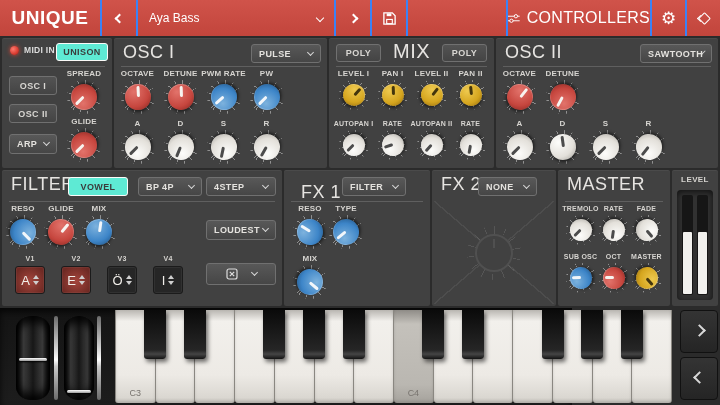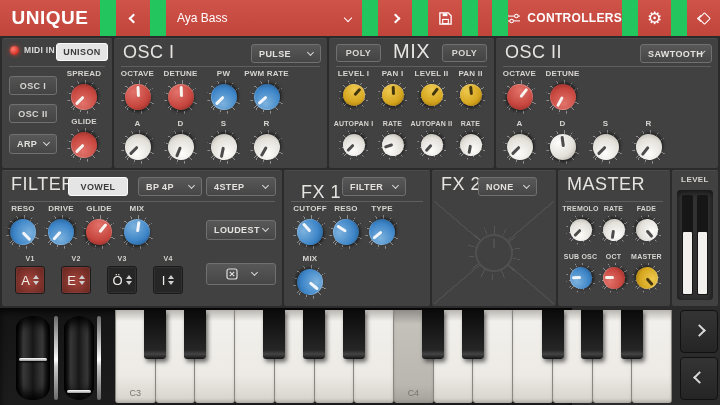--- a/index.html
+++ b/index.html
@@ -1,44 +1,44 @@
 <!DOCTYPE html>
 <html><head>
 <meta charset="utf-8">
 <style>
   html,body{margin:0;padding:0;background:#1a1a1a;}
   *{box-sizing:border-box;font-family:"Liberation Sans","DejaVu Sans",sans-serif;}
   .app{position:relative;width:720px;height:405px;background:#2b2b2b;overflow:hidden;}
 
   
-  .titlebar{position:absolute;left:0;top:0;width:720px;height:36px;background:#22c55e;display:flex;gap:16px;}
+  .titlebar{position:absolute;left:0;top:0;width:720px;height:36px;background:#3b82f6;display:flex;gap:2px;}
   .seg{background:linear-gradient(#d0534a,#c2453c);height:36px;display:flex;align-items:center;justify-content:center;color:#fff;}
   .seg.logo{width:100px;font-size:19px;font-weight:bold;letter-spacing:.5px;}
   .seg.icon34{width:34px;}
   .seg.preset{width:196px;justify-content:space-between;padding:0 11px;font-size:12px;}
   .seg.fill{flex:1;}
-  .seg.controllers{width:114px;gap:7px;font-size:12px;letter-spacing:.3px;font-weight:bold;}
+  .seg.controllers{width:142px;gap:7px;font-size:16px;letter-spacing:.3px;}
   .seg.sq{width:33px;}
   .chev{display:inline-block;width:5px;height:5px;border-right:1.5px solid #d6d6d6;border-bottom:1.5px solid #d6d6d6;transform:rotate(45deg);margin-top:-3px;}
   .chev.w{border-color:#fff;width:7px;height:7px;border-width:2px;margin:0;}
   .chev.left{transform:rotate(135deg);}
   .chev.right{transform:rotate(-45deg);}
   .chev.down{transform:rotate(45deg);}
   .gear{font-family:"DejaVu Sans",sans-serif;font-size:17px;line-height:1;color:#fff;}
   .nks{position:relative;display:flex;align-items:center;}
   .diam{display:inline-block;width:9px;height:9px;border:1.6px solid #fff;transform:rotate(45deg);border-radius:1px;}
   .nks .chev.w{width:5px;height:5px;border-width:1.6px;margin-right:-3px;}
 
   
   .panel{position:absolute;background:#414141;border-radius:2px;box-shadow:inset 0 1px 0 rgba(255,255,255,.05);}
   .ptitle{position:absolute;top:4px;left:9px;font-size:18px;font-weight:400;color:#e6e4e1;letter-spacing:.5px;}
   .hr{position:absolute;left:7px;right:7px;top:28px;height:1px;background:#5f5f5f;}
   .dd{position:absolute;background:linear-gradient(#585858,#464646);border:1px solid #707070;border-radius:3px;display:flex;align-items:center;justify-content:space-between;padding:0 7px;font-size:9px;font-weight:bold;color:#e4e2de;letter-spacing:.4px;}
   .tbtn{position:absolute;background:linear-gradient(#535353,#444);border:1px solid #707070;border-radius:3px;display:flex;align-items:center;justify-content:center;font-size:9px;font-weight:bold;color:#d8d6d2;letter-spacing:.4px;}
-  .tbtn.on{background:#e5e5e5;color:#3b3b3b;border-color:#fbfaf8;}
+  .tbtn.on{background:#5eead4;color:#3b3b3b;border-color:#fbfaf8;}
 
   
   .row{position:absolute;display:flex;}
   .kunit{display:flex;flex-direction:column;align-items:center;}
   .w43 .kunit{width:43px;} .w39 .kunit{width:39px;} .w38 .kunit{width:38px;}
   .w36 .kunit{width:36px;} .w33 .kunit{width:33px;} .w46 .kunit{width:46px;}
   .klabel{font-size:8px;font-weight:bold;color:#d6d4d0;letter-spacing:.2px;white-space:nowrap;height:10px;line-height:10px;}
   .klabel.xs{font-size:7px;}
   .knob{position:relative;width:34px;height:34px;border-radius:50%;margin-top:1px;background:repeating-conic-gradient(from -131deg,rgba(225,225,225,.5) 0 2.6deg,transparent 2.6deg 27deg);}
   .knob.sm{width:30px;height:30px;}
@@ -186,30 +186,30 @@
         </div>
       <div class="kunit">
           <span class="klabel">DETUNE</span>
           <div class="knob" style="--rot: -2deg;">
             <div class="cap red">
               <i class="ptr"></i>
             </div>
           </div>
         </div>
       <div class="kunit">
+          <span class="klabel">PWM RATE</span>
+          <div class="knob" style="--rot: -132deg;">
+            <div class="cap blue">
+              <i class="ptr"></i>
+            </div>
+          </div>
+        </div>
+      <div class="kunit">
           <span class="klabel">PW</span>
           <div class="knob" style="--rot: -135deg;">
-            <div class="cap blue">
-              <i class="ptr"></i>
-            </div>
-          </div>
-        </div>
-      <div class="kunit">
-          <span class="klabel">PWM RATE</span>
-          <div class="knob" style="--rot: -132deg;">
             <div class="cap blue">
               <i class="ptr"></i>
             </div>
           </div>
         </div>
     </div>
     <div class="row w43" style="left:2px;top:81px;">
       <div class="kunit">
           <span class="klabel">A</span>
           <div class="knob" style="--rot: -135deg;">
@@ -390,28 +390,20 @@
     </div>
     <div class="dd" style="left:204px;top:7px;width:70px;height:19px;">
       <span>4STEP</span>
         <i class="chev down"></i>
     </div>
     <div class="hr" style="top:31px;"></div>
     <div class="row w38" style="left:2px;top:34px;">
       <div class="kunit">
           <span class="klabel">RESO</span>
           <div class="knob" style="--rot: 135deg;">
-            <div class="cap blue">
-              <i class="ptr"></i>
-            </div>
-          </div>
-        </div>
-      <div class="kunit">
-          <span class="klabel">DRIVE</span>
-          <div class="knob" style="--rot: -138deg;">
             <div class="cap blue">
               <i class="ptr"></i>
             </div>
           </div>
         </div>
       <div class="kunit">
           <span class="klabel">GLIDE</span>
           <div class="knob" style="--rot: 40deg;">
             <div class="cap red">
               <i class="ptr"></i>
@@ -483,28 +475,20 @@
   </section>
 
   <section class="panel" style="left:284px;top:170px;width:146px;height:136px;">
     <h2 class="ptitle" style="margin:8px;">FX 1</h2>
     <div class="dd" style="left:58px;top:7px;width:64px;height:19px;">
       <span>FILTER</span>
         <i class="chev down"></i>
     </div>
     <div class="hr" style="top:31px;"></div>
     <div class="row w36" style="left:8px;top:34px;">
-      <div class="kunit">
-          <span class="klabel">CUTOFF</span>
-          <div class="knob" style="--rot: -42deg;">
-            <div class="cap blue">
-              <i class="ptr"></i>
-            </div>
-          </div>
-        </div>
       <div class="kunit">
           <span class="klabel">RESO</span>
           <div class="knob" style="--rot: -58deg;">
             <div class="cap blue">
               <i class="ptr"></i>
             </div>
           </div>
         </div>
       <div class="kunit">
           <span class="klabel">TYPE</span>

